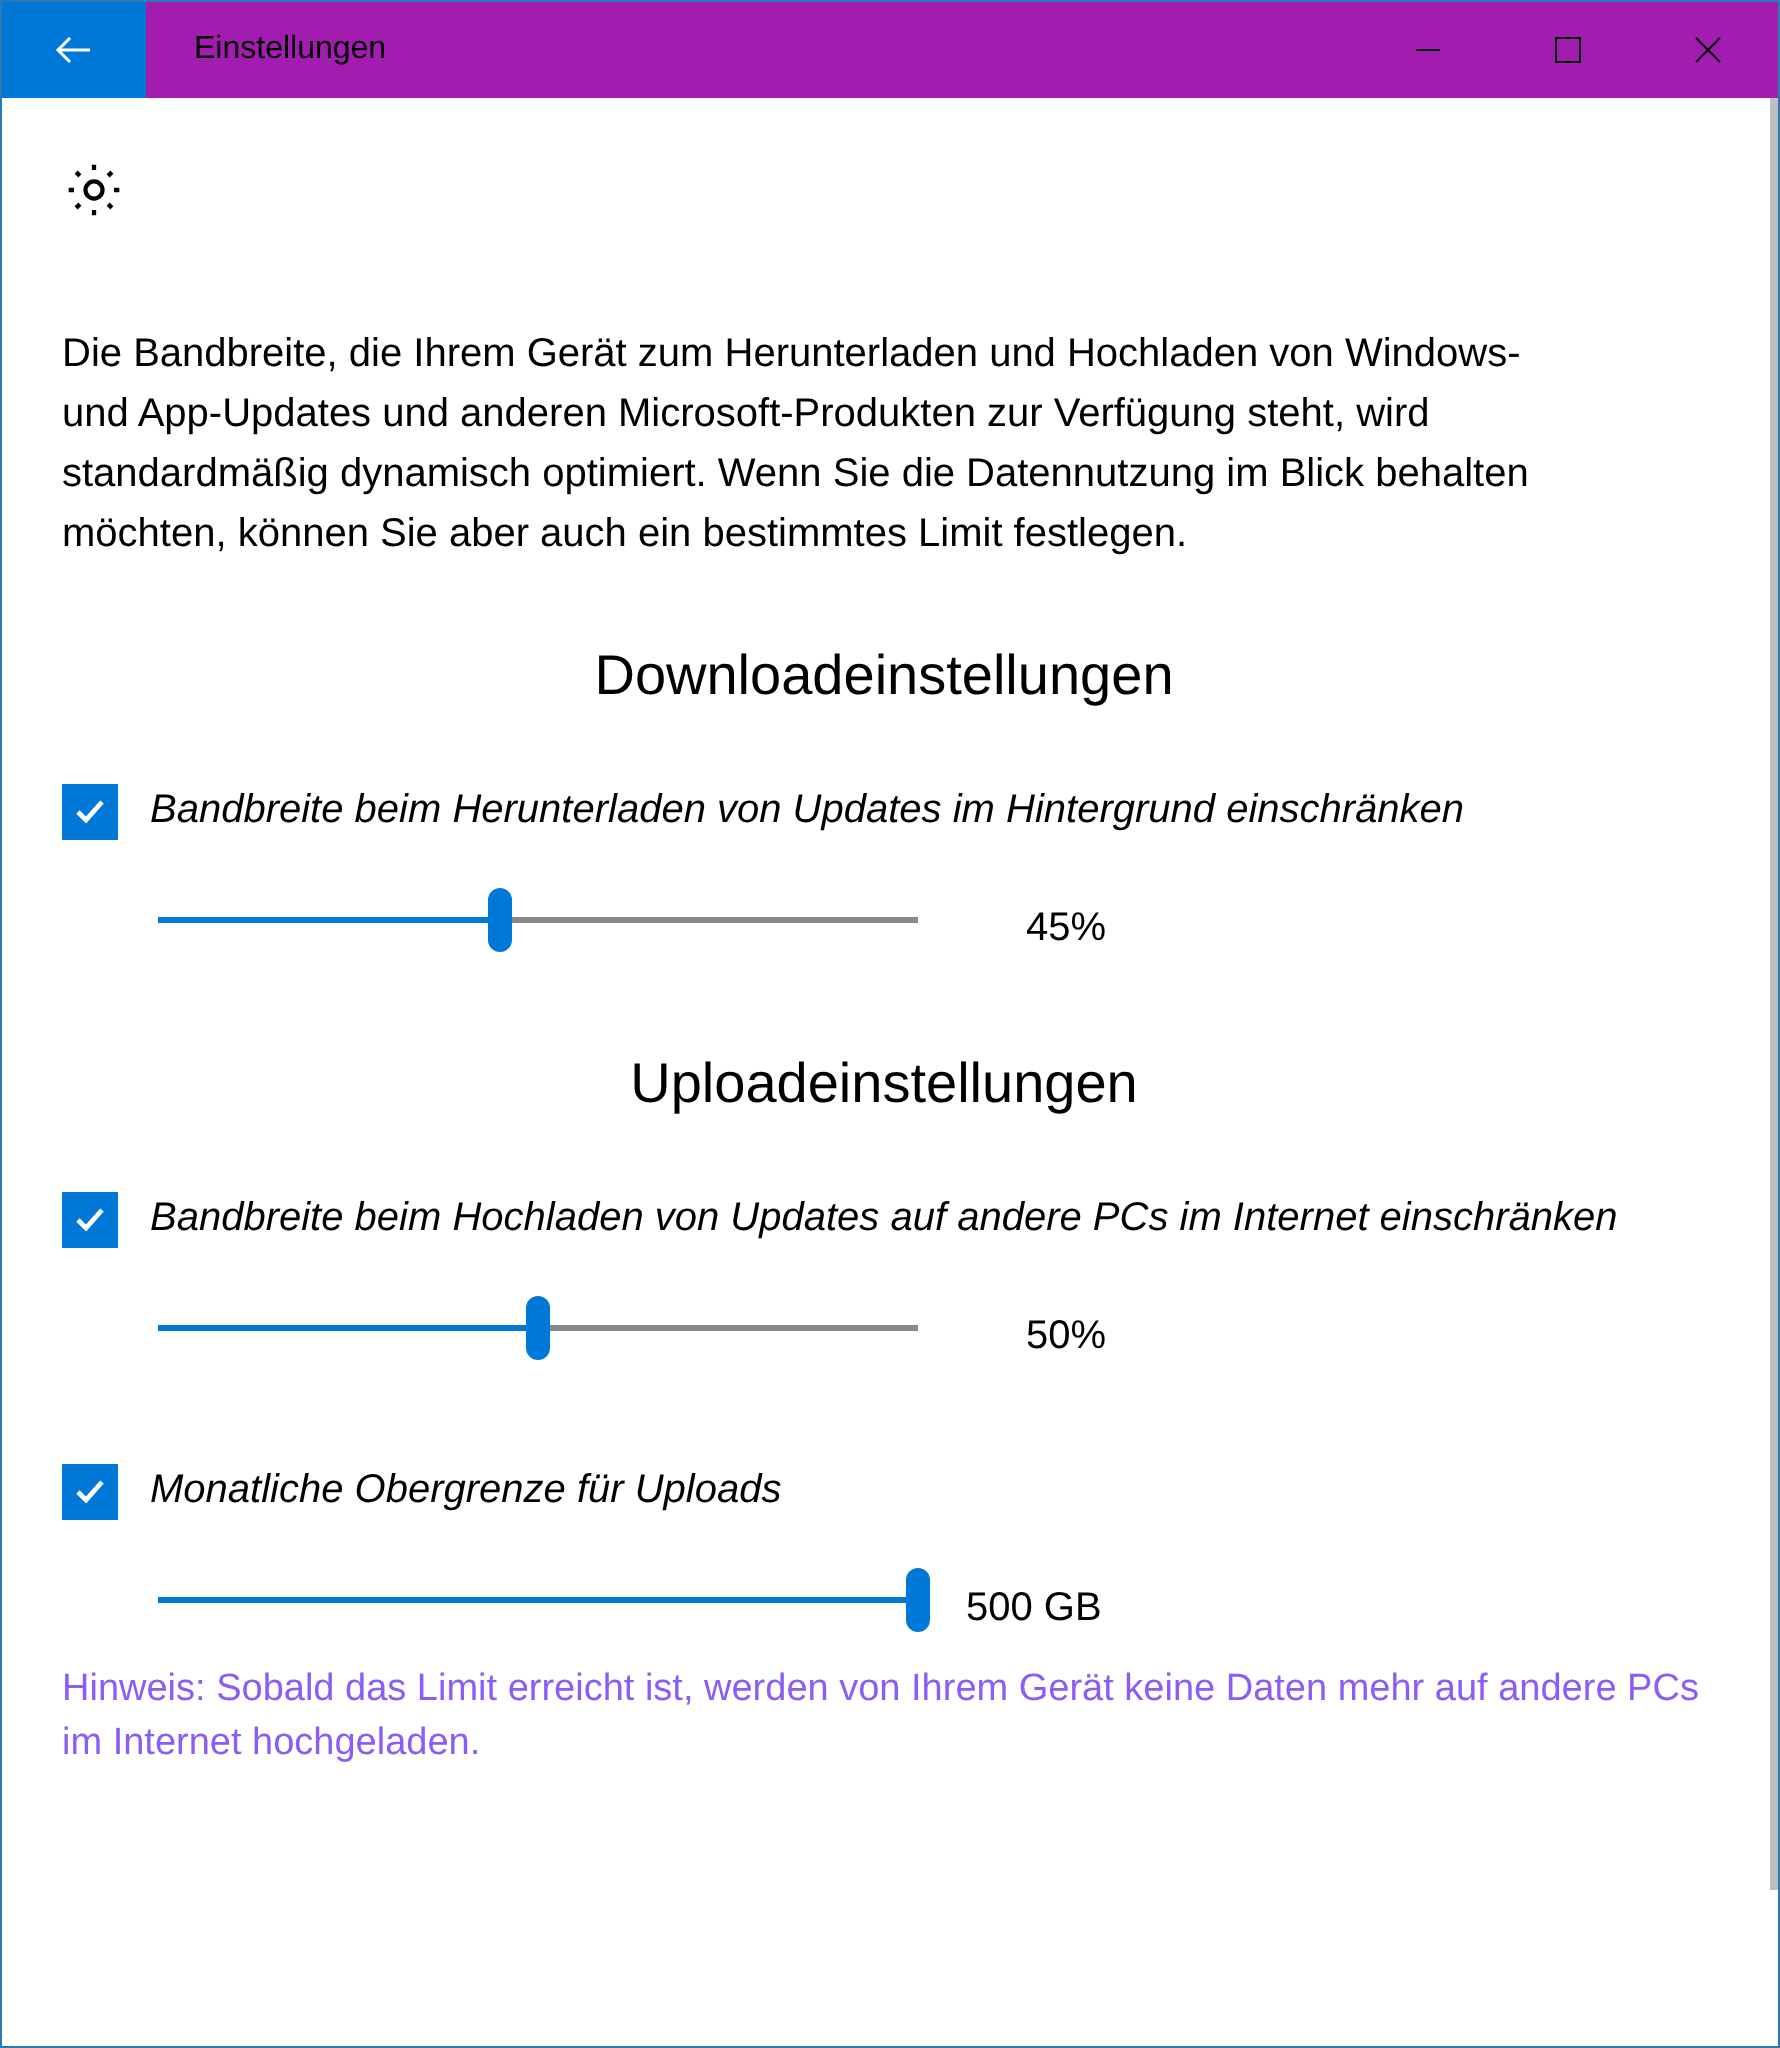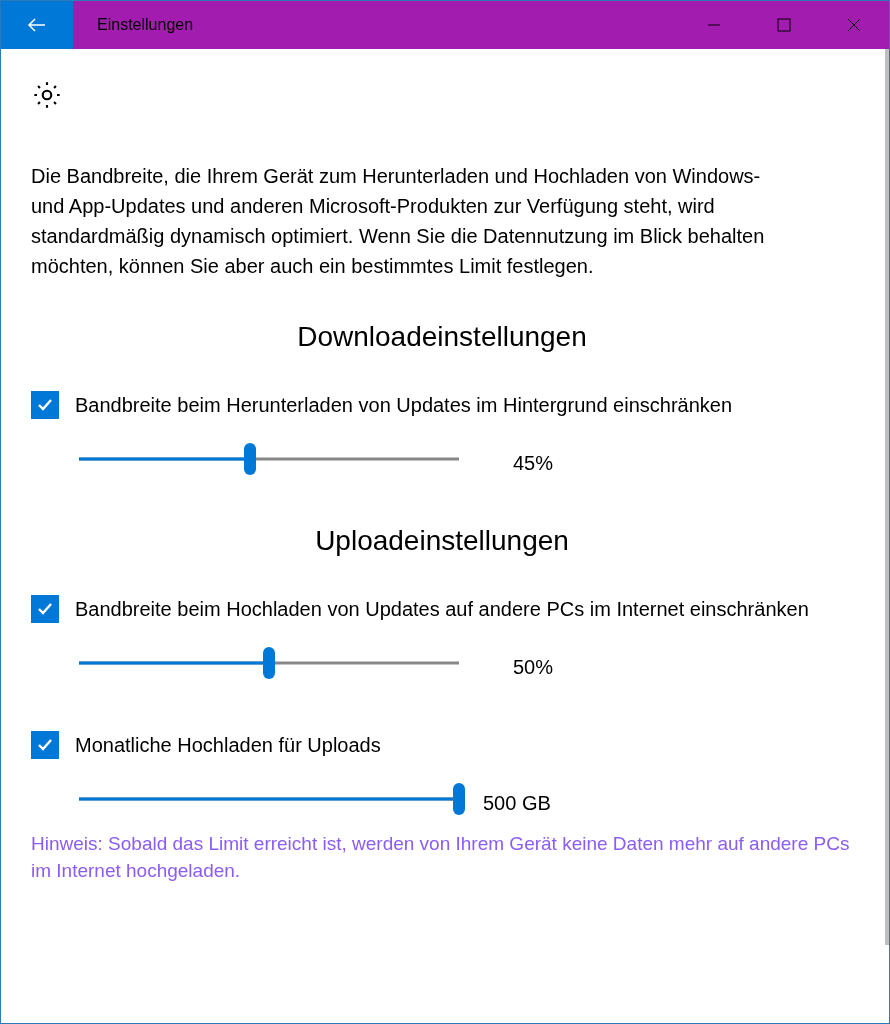--- a/index.html
+++ b/index.html
@@ -92,22 +92,23 @@
     max-width: 760px;
   }
   .section-title {
     font-size: 28px;
     font-weight: 400;
     margin: 0 0 36px 0;
     text-align: center;
   }
   .checkbox-row {
     display: flex;
-    align-items: flex-end;
+    align-items: center;
     margin-bottom: 24px;
+    font-style: italic;
   }
   .checkbox {
     width: 28px;
     height: 28px;
     background: #0078d7;
     display: flex;
     align-items: center;
     justify-content: center;
     flex-shrink: 0;
     margin-right: 16px;
@@ -250,21 +251,21 @@
       </div>
       <div class="slider-value">50%</div>
     </div>
 
     <div class="checkbox-row">
       <div class="checkbox">
         <svg width="20" height="20" viewBox="0 0 20 20" fill="none" stroke-width="2.4">
             <path d="M4 10l4 4 8-9"></path>
           </svg>
       </div>
-      <div class="checkbox-label">Monatliche Hochladen für Uploads</div>
+      <div class="checkbox-label">Monatliche Obergrenze für Uploads</div>
     </div>
 
     <div class="slider-row" style="margin-bottom:16px">
       <div class="slider">
         <div class="slider-track"></div>
         <div class="slider-fill" style="width:100%"></div>
         <div class="slider-thumb" style="left:100%"></div>
       </div>
       <div class="slider-value" style="margin-left:24px">500 GB</div>
     </div>

